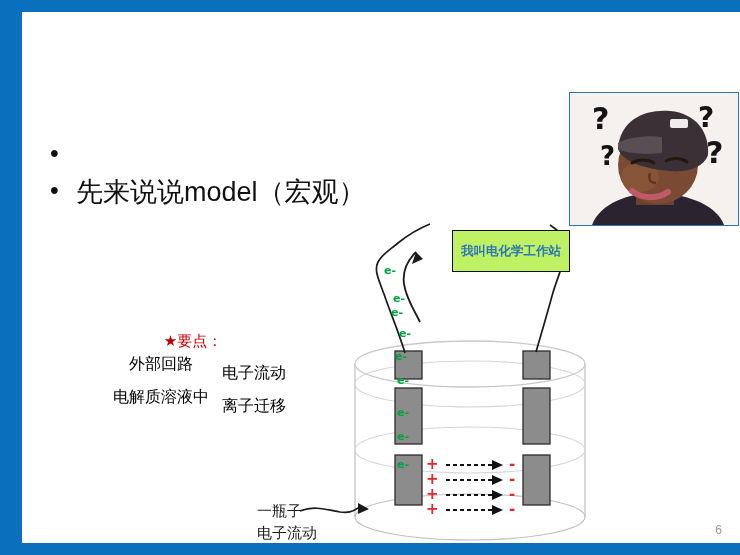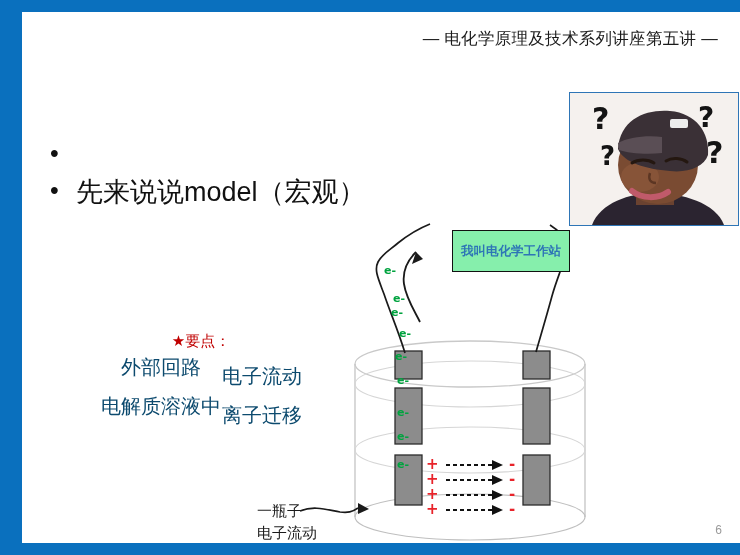--- a/index.html
+++ b/index.html
@@ -39,36 +39,36 @@
     font-size:27px;color:#111;line-height:1.35;
     margin-bottom:4px;white-space:nowrap;
   }
   .bullet .dot{
     width:26px;flex:0 0 26px;font-size:25px;line-height:1.3;
   }
 
   
   .keypoints{position:absolute;left:78px;top:318px;text-align:center;}
   .kp-title{font-size:15px;color:#C00000;line-height:1.45;white-space:nowrap;}
-  .kp-row{display:flex;font-size:20px;color:#0c4a6e;line-height:1.5;white-space:nowrap;}
+  .kp-row{display:flex;font-size:16px;color:#000000;line-height:1.5;white-space:nowrap;}
   .kp-row .c1{width:122px;flex:0 0 122px;}
   .kp-row .c2{flex:0 0 auto;margin-top:9px;}
 
   
   .bottle-label{
     position:absolute;left:235px;top:488px;
     font-size:15px;color:#1a1a1a;line-height:1.45;
     text-align:left;white-space:nowrap;
   }
 
   
   .callout{
     position:absolute;left:430px;top:218px;
     width:118px;height:42px;
-    border:1.3px solid #111;background:#86efac;
+    border:1.3px solid #111;background:#bef264;
     display:flex;align-items:center;justify-content:center;
     box-sizing:border-box;
   }
   .callout span{
     font-size:12.5px;color:#2E75B6;font-weight:bold;
     font-family:"DejaVu Sans",sans-serif;white-space:nowrap;
   }
 
   
   .meme{
@@ -92,21 +92,20 @@
   .etxt{fill:#00A33F;font-size:11px;font-weight:bold;font-family:"DejaVu Sans",sans-serif;}
   .ptxt{fill:#E8232A;font-size:15px;font-weight:bold;font-family:"DejaVu Sans",sans-serif;}
 </style>
 </head>
 <body>
 
 <div id="slide">
 
   <div class="page">
 
-    <div class="header-line">— 电化学原理及技术系列讲座第五讲 —</div>
 
 
     <div class="bullets">
       <div class="bullet">
         <span class="dot">•</span>
       </div>
       <div class="bullet">
         <span class="dot">•</span>
         <span>先来说说model（宏观）</span>
       </div>

